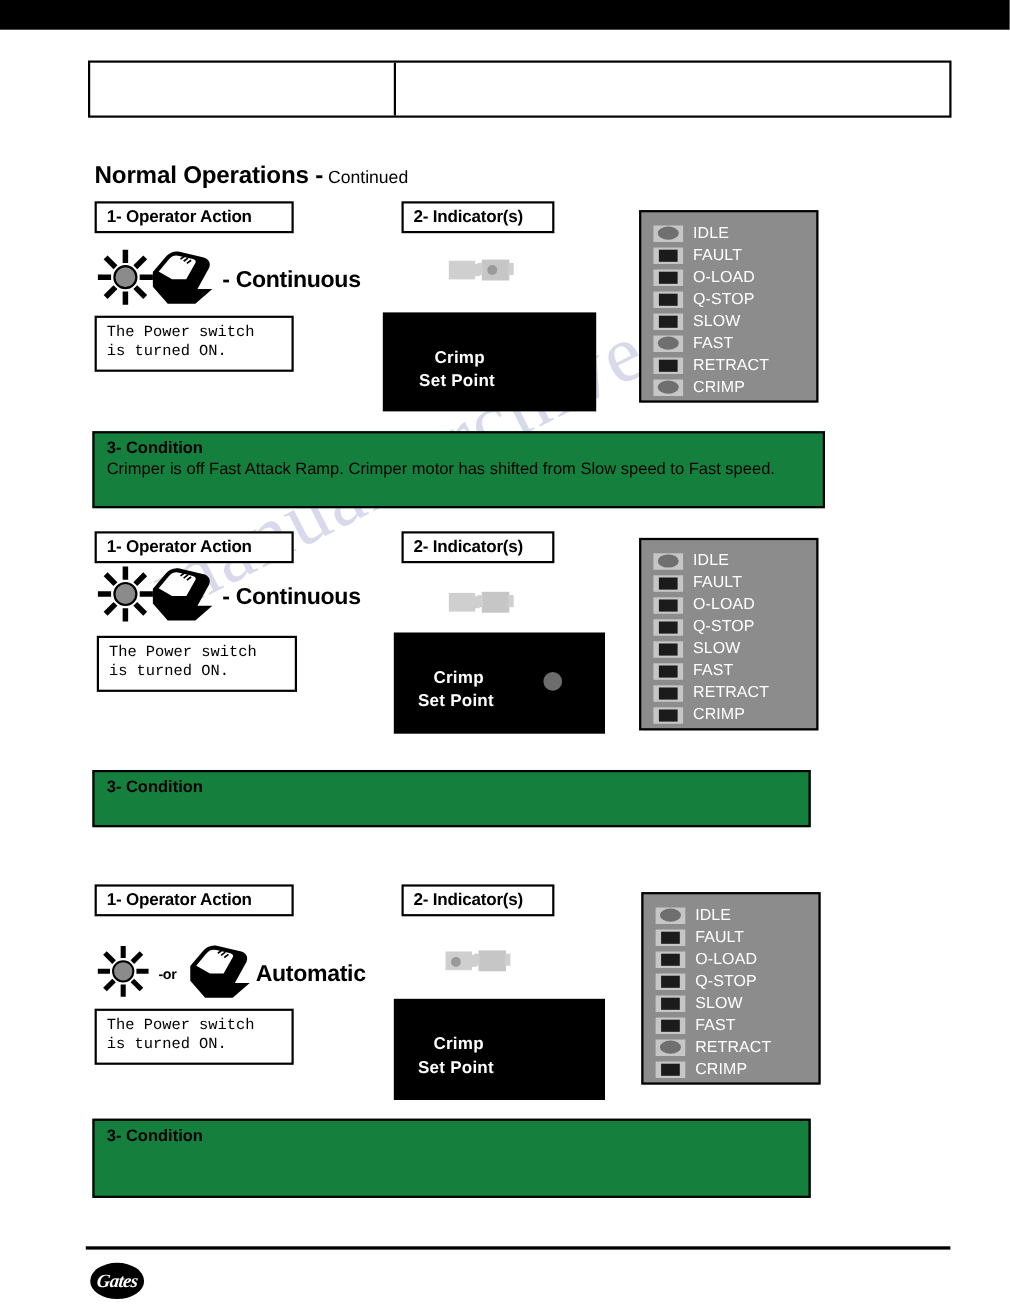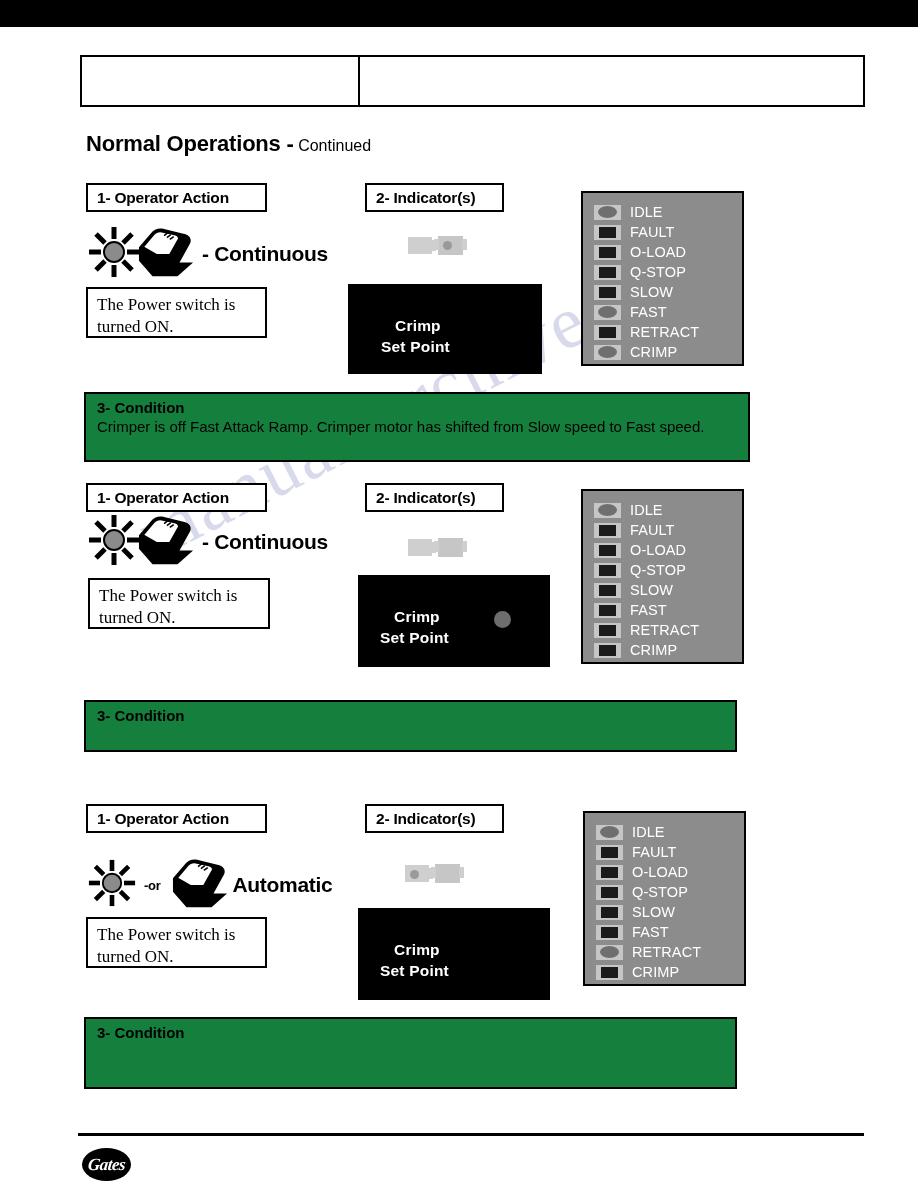--- a/index.html
+++ b/index.html
@@ -61,21 +61,21 @@
     width: 278px;
     border-right: 2px solid #000;
     box-sizing: border-box;
   }
   .header-cell-right { flex: 1; }
 
   
   .page-title {
     position: absolute;
     left: 86px;
-    top: 131px;
+    top: 146px;
     z-index: 3;
     white-space: nowrap;
   }
   .page-title .main {
     font-size: 22px;
     font-weight: bold;
     color: #000;
     letter-spacing: -.2px;
   }
   .page-title .cont {
@@ -97,24 +97,24 @@
   .boxed.hdr {
     height: 29px;
     padding: 0 9px;
     font-size: 15.5px;
     font-weight: bold;
     letter-spacing: -.2px;
     align-items: center;
   }
   .boxed.note {
     padding: 5px 24px 6px 9px;
-    font-size: 17px;
+    font-size: 14px;
     line-height: 1.28;
     display: block;
-    font-family: Liberation Serif, serif;
+    font-family: Liberation Mono, monospace;
   }
 
   
   .action-line {
     position: absolute;
     display: flex;
     align-items: center;
     z-index: 3;
     white-space: nowrap;
     text-align: right;

